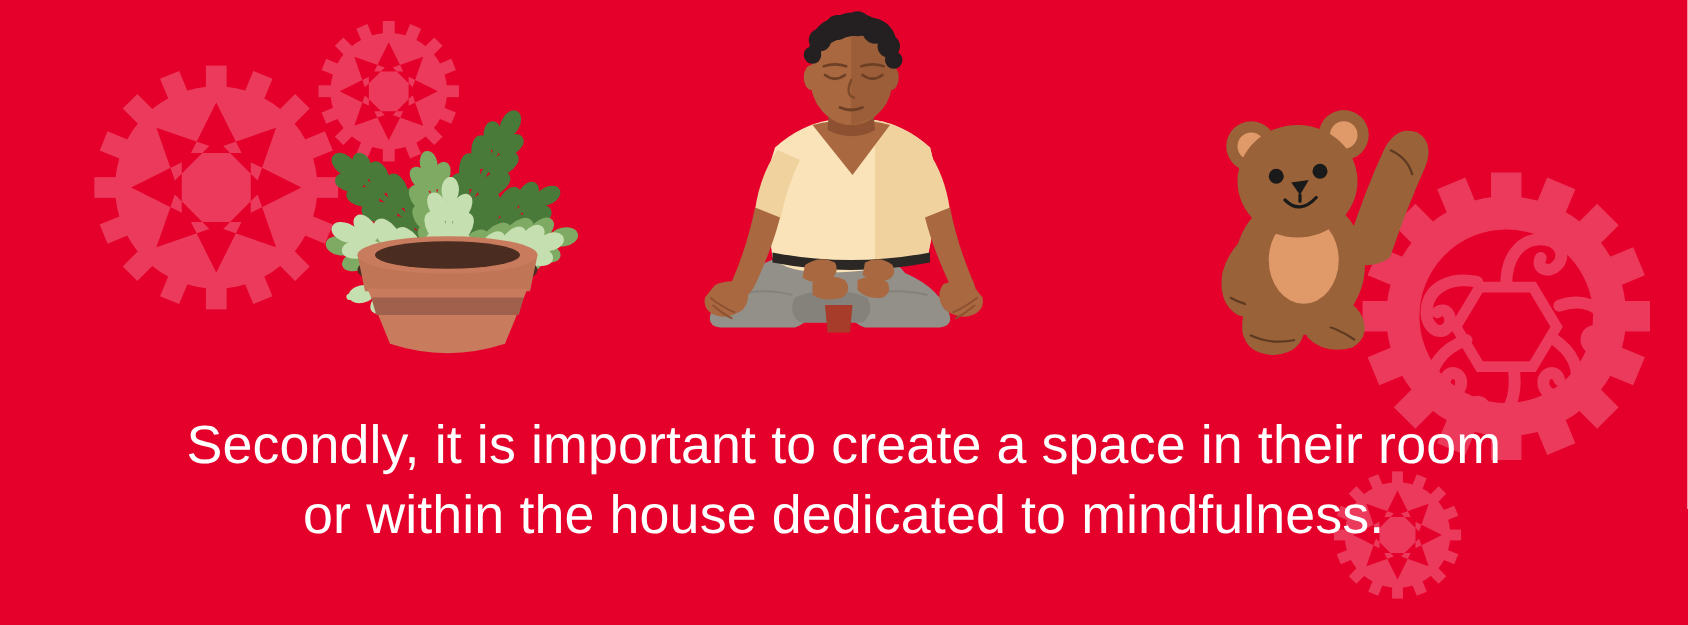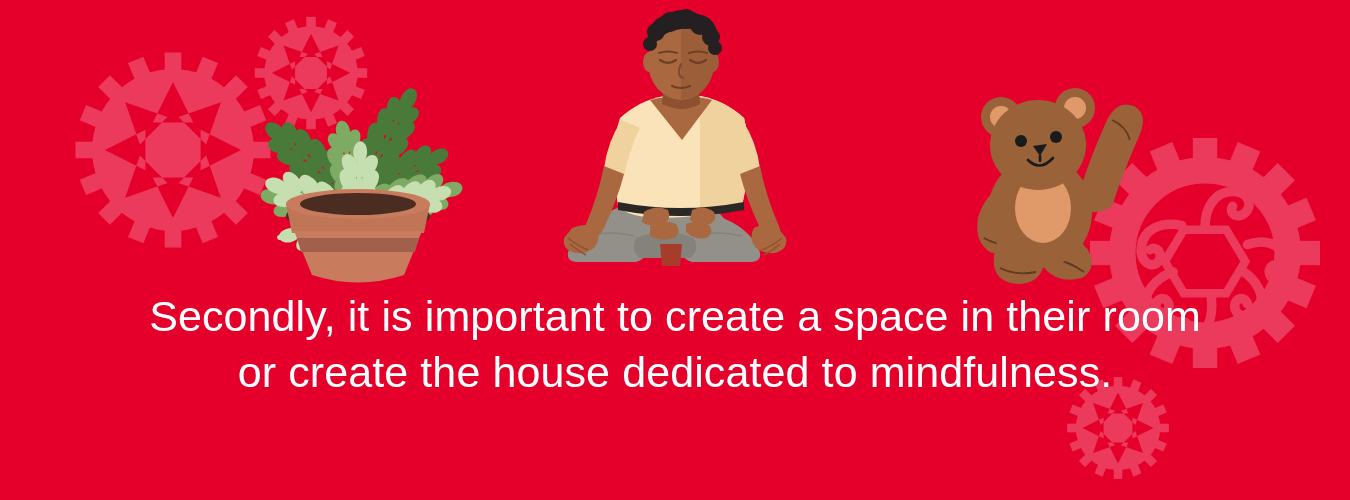--- a/index.html
+++ b/index.html
@@ -439,18 +439,18 @@
       <circle cx="1056" cy="137" r="6" fill="#1a1a1a"></circle>
 
       <path d="M 1033,146 L 1047,144 L 1040,156 Z" fill="#1a1a1a"></path>
 
       <path d="M 1040,156 L 1040,161 M 1028,160 Q 1040,172 1053,158" stroke="#1a1a1a" stroke-width="2.6" fill="none" stroke-linecap="round"></path>
     </g>
   </svg>
 
   <div class="layer" id="caption-layer">
     <div class="caption-block">
-      <span class="caption-line" style="color: rgb(255, 255, 255);">Secondly, it is important to create a space in their room</span>
-      <span class="caption-line" style="color: rgb(255, 255, 255);">or create the house dedicated to mindfulness.</span>
+      <span class="caption-line" style="color: rgb(255, 255, 255); margin-top: 40px;">Secondly, it is important to create a space in their room</span>
+      <span class="caption-line" style="color: rgb(255, 255, 255);">or within the house dedicated to mindfulness.</span>
     </div>
   </div>
 
 </div>
 
 </body></html>

